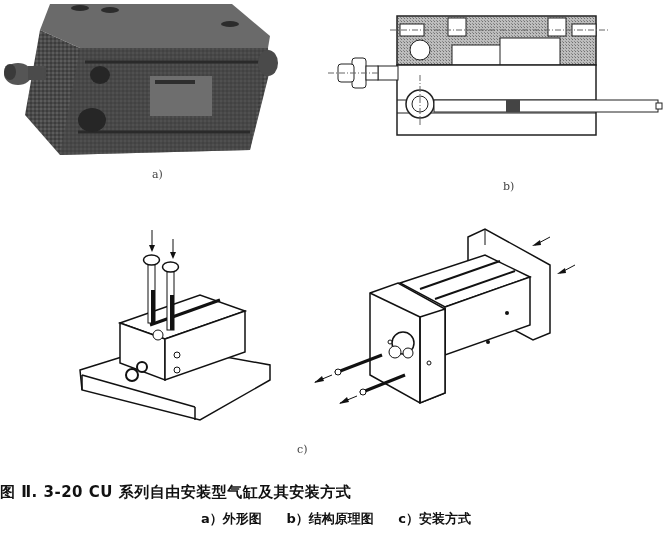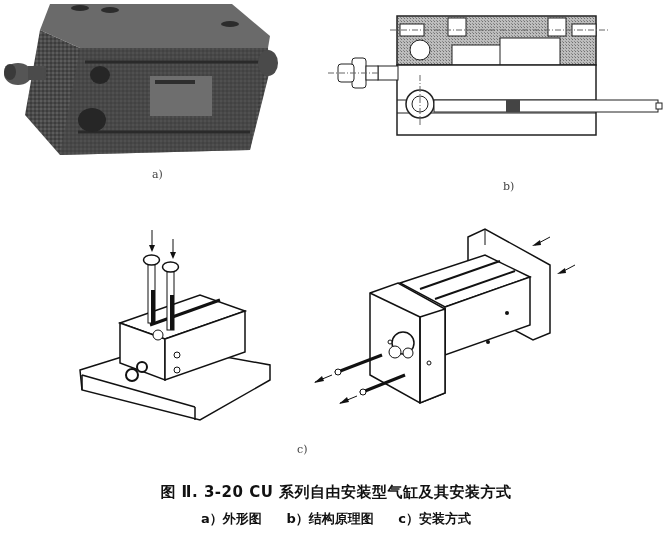--- a/index.html
+++ b/index.html
@@ -1,20 +1,20 @@
 <!DOCTYPE html>
 <html><head>
 <meta charset="utf-8">
 <style>
   html, body { margin: 0; padding: 0; background: #ffffff; }
   body { width: 672px; height: 533px; position: relative; overflow: hidden;
          font-family: "DejaVu Serif", serif; color: #111; }
   .panel { position: absolute; }
   .sublabel { position: absolute; font-family: "DejaVu Serif", serif; font-size: 11px; color: #444; }
-  .caption-main { position: absolute; left: 0; width: 672px; top: 483px; text-align: center;
+  .caption-main { position: absolute; left: 0; width: 672px; top: 483px; 
                   font-family: "DejaVu Sans", sans-serif; font-weight: bold; font-size: 15px; color: #111; letter-spacing: 0.5px; }
   .caption-sub { position: absolute; left: 0; width: 672px; top: 510px; text-align: center;
                  font-family: "DejaVu Sans", sans-serif; font-weight: bold; font-size: 13px; color: #111; }
   .caption-sub span { margin: 0 10px; }
   svg { display: block; }
 </style>
 </head>
 <body>
 
 <div class="panel" style="left:0;top:0;width:300px;height:160px;">

